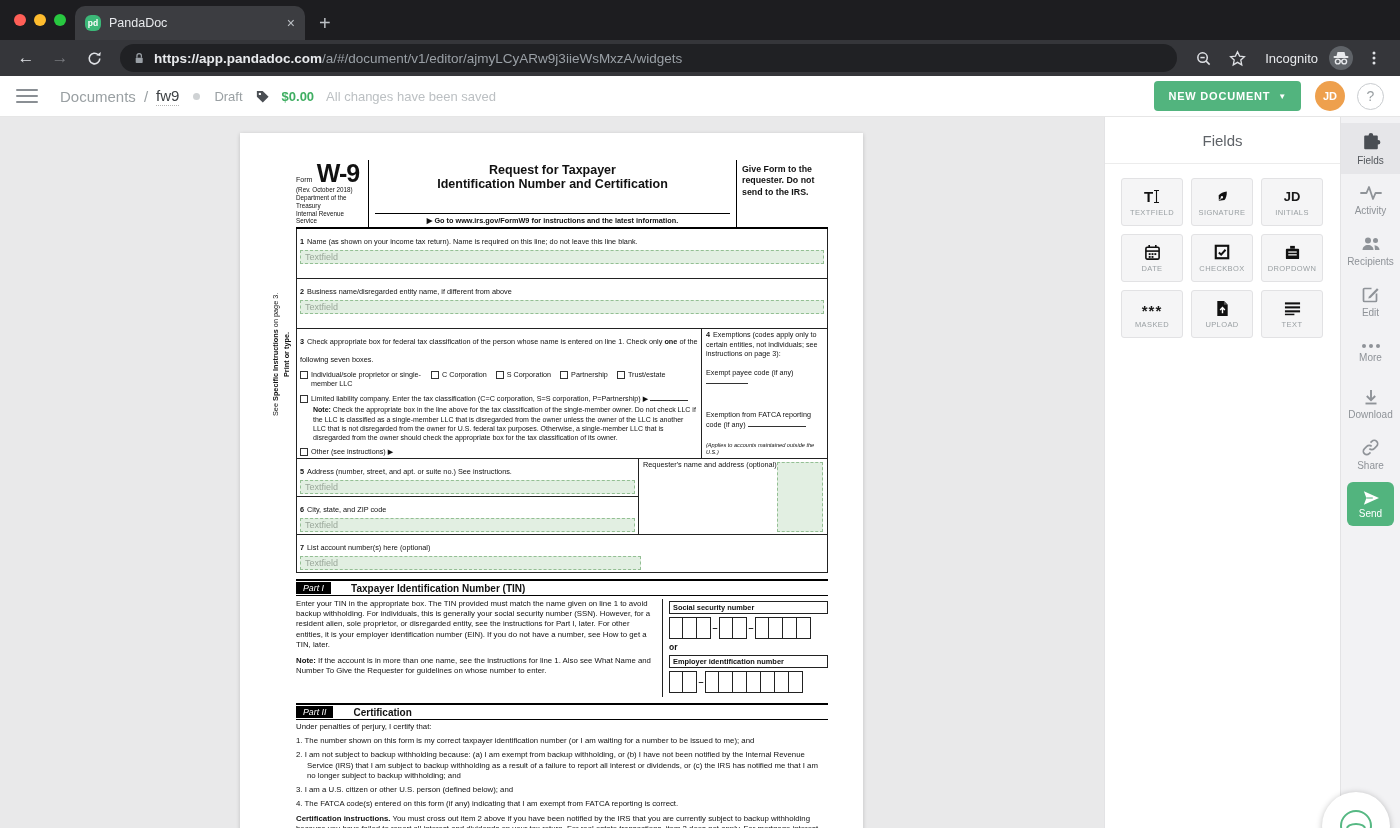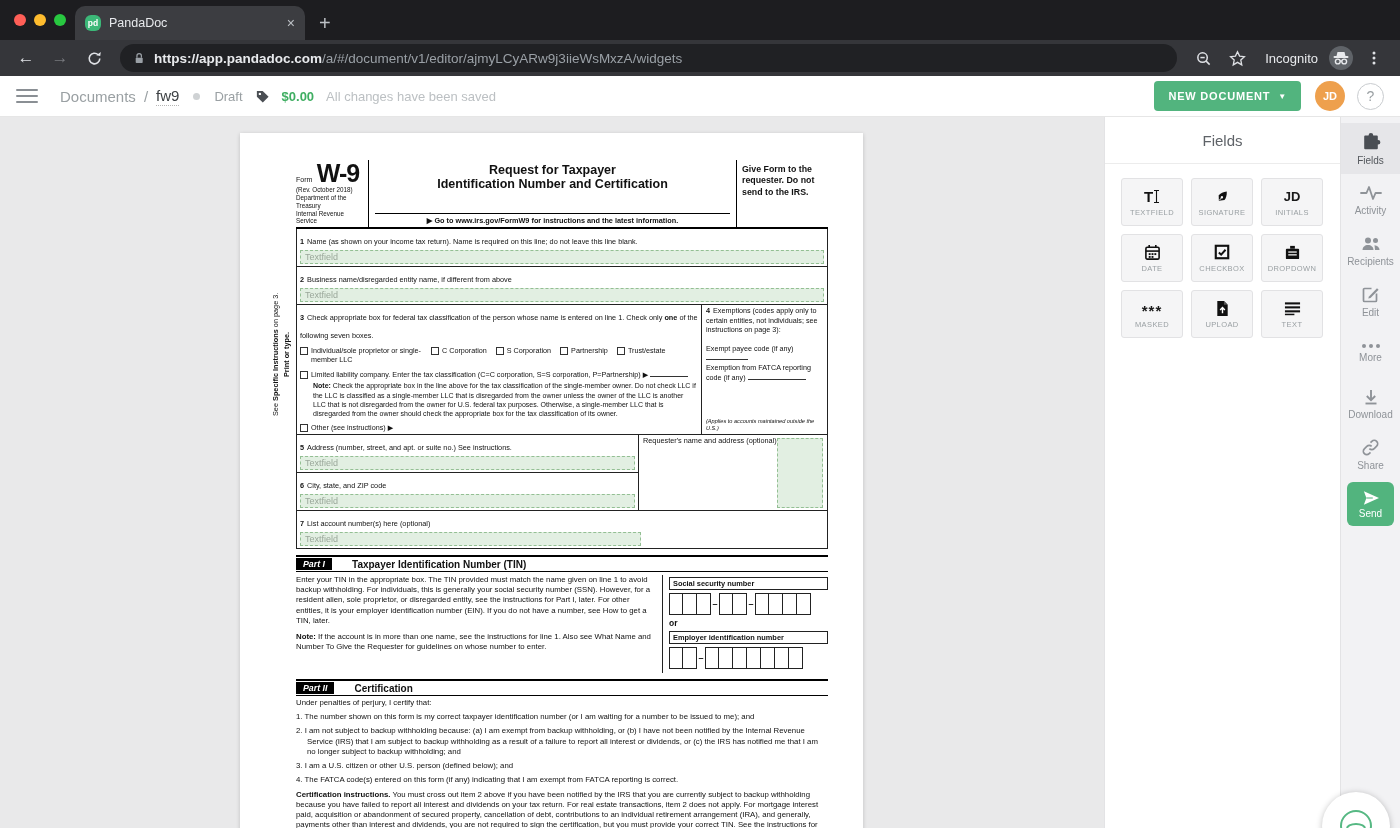--- a/index.html
+++ b/index.html
@@ -79,21 +79,21 @@
   .w9-small { font-size:6.3px; line-height:1.25; }
   .w9-head-mid { flex:1; text-align:center; display:flex; flex-direction:column; justify-content:space-between; padding:3px 6px 0; }
   .w9-title { font-size:12.5px; font-weight:bold; line-height:1.15; }
   .w9-goto { font-size:7.3px; font-weight:bold; border-top:1px solid #000; margin-top:3px; padding:2px 0; }
   .w9-head-right { width:92px; border-left:1px solid #000; font-size:8.8px; font-weight:bold; padding:4px 3px 0 5px; line-height:1.3; }
 
   .w9-margin { position:absolute; left:31px; top:107px; width:24px; height:228px; }
   .w9-margin-inner { writing-mode:vertical-lr; transform:rotate(180deg); height:228px; font-size:7.3px; line-height:1.5; text-align:center; color:#111; }
 
   .w9-box { border:1px solid #222; border-top:none; }
-  .frow { border-bottom:1px solid #222; padding:1px 3px 2px; }
+  .frow { border-bottom:1px solid #222; padding:1px 3px 14px; }
   .fnum { font-weight:bold; font-size:7.3px; margin-right:3px; }
   .flabel { font-size:7.3px; }
   .pd-field { background:#e2efe2; border:1px dashed #93bf93; color:#9aa79a; font-size:9px; height:14px; line-height:12px; padding:0 4px; margin-top:2px; }
   .row34 { display:flex; border-bottom:1px solid #222; }
   .cell3 { width:404px; padding:1px 3px 2px; }
   .cell4 { flex:1; border-left:1px solid #222; padding:1px 4px 2px; font-size:7.2px; line-height:1.3; display:flex; flex-direction:column; }
   .cbrow { display:flex; margin-top:4px; font-size:7.2px; }
   .cb { width:8px; height:8px; border:1px solid #333; margin-right:3px; flex:none; margin-top:1px; }
   .cb-item { display:flex; margin-right:9px; }
   .cb-first { width:122px; }
@@ -106,21 +106,21 @@
   .row56 { display:flex; border-bottom:1px solid #222; }
   .c56-left { width:341px; }
   .r5 { border-bottom:1px solid #222; padding:1px 3px 2px; }
   .r6 { padding:1px 3px 2px; }
   .c56-right { flex:1; border-left:1px solid #222; padding:1px 4px 2px; display:flex; flex-direction:row; }
   .req-field { flex:1; margin-top:2px; background:#e2efe2; border:1px dashed #93bf93; }
   .row7 { padding:1px 3px 2px; }
   .row7 .pd-field { width:341px; }
 
   .part-bar { display:flex; align-items:center; border-top:2px solid #000; border-bottom:1px solid #000; padding:1px 0; margin-top:6px; }
-  .part-badge { background:#000; color:#fff; font-weight:bold; font-style:italic; font-size:8.8px; padding:1px 7px; }
+  .part-badge { background:#000; color:#fff; font-weight:normal; font-style:italic; font-size:8.8px; padding:1px 7px; }
   .part-title { font-weight:bold; font-size:10px; margin-left:20px; }
   .p1-body { display:flex; padding-top:3px; }
   .p1-text { width:366px; font-size:7.8px; line-height:1.3; padding-right:8px; }
   .p1-text p { margin-bottom:6px; }
   .p1-tin { flex:1; border-left:1px solid #222; padding:2px 0 4px 6px; }
   .tin-label { border:1px solid #222; font-size:7.4px; font-weight:bold; padding:1px 3px; }
   .tin-cells { display:flex; align-items:center; margin-top:3px; }
   .cellgrp { display:flex; }
   .tcell { width:14px; height:22px; border:1px solid #222; border-left:none; }
   .cellgrp .tcell:first-child { border-left:1px solid #222; }
@@ -294,21 +294,21 @@
                 </div>
               <div class="note-p"><b>Note:</b> <span>Check the appropriate box in the line above for the tax classification of the single-member owner.  Do not check LLC if the LLC is classified as a single-member LLC that is disregarded from the owner unless the owner of the LLC is another LLC that is not disregarded from the owner for U.S. federal tax purposes. Otherwise, a single-member LLC that is disregarded from the owner should check the appropriate box for the tax classification of its owner.</span></div>
               <div class="other-row">
                   <span class="cb"></span>
                   <span>Other (see instructions) ▶</span>
                 </div>
             </div>
             <div class="cell4">
               <div><span class="fnum">4</span><span>Exemptions (codes apply only to certain entities, not individuals; see instructions on page 3):</span></div>
               <div style="margin-top:9px"><span>Exempt payee code (if any)</span> <span class="uline"></span></div>
-              <div style="margin-top:1px"><span>Exemption from FATCA reporting</span><br><span>code (if any)</span> <span class="uline" style="width:58px"></span></div>
+              <div style="margin-top:24px"><span>Exemption from FATCA reporting</span><br><span>code (if any)</span> <span class="uline" style="width:58px"></span></div>
               <div class="applies">(Applies to accounts maintained outside the U.S.)</div>
             </div>
           </div>
           <div class="row56">
             <div class="c56-left">
               <div class="r5">
                 <span class="fnum">5</span><span class="flabel">Address (number, street, and apt. or suite no.) See instructions.</span>
                 <div class="pd-field">Textfield</div>
               </div>
               <div class="r6">

